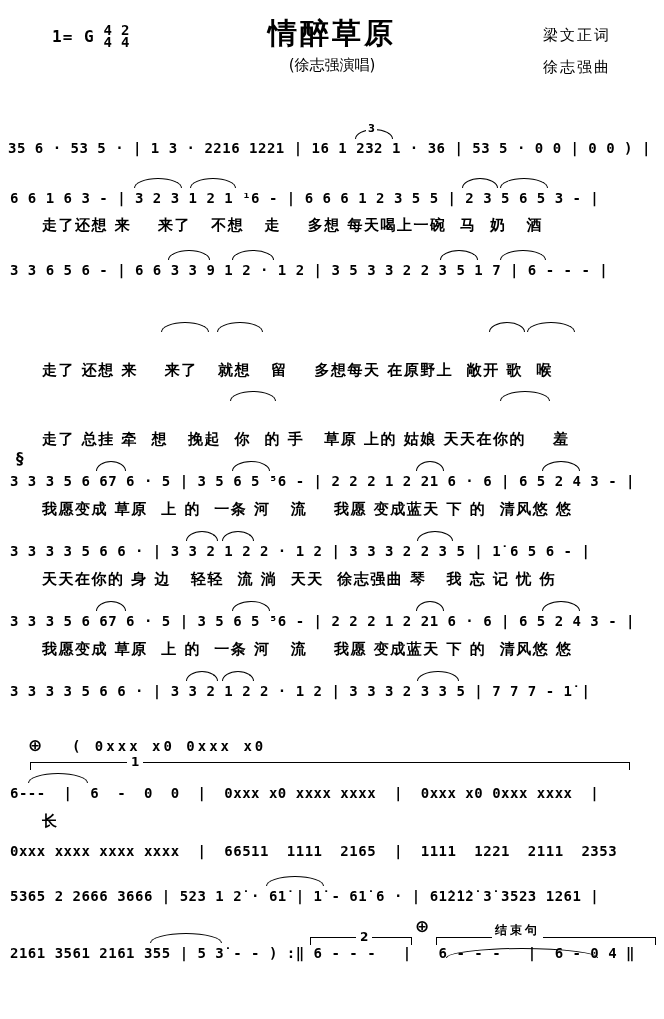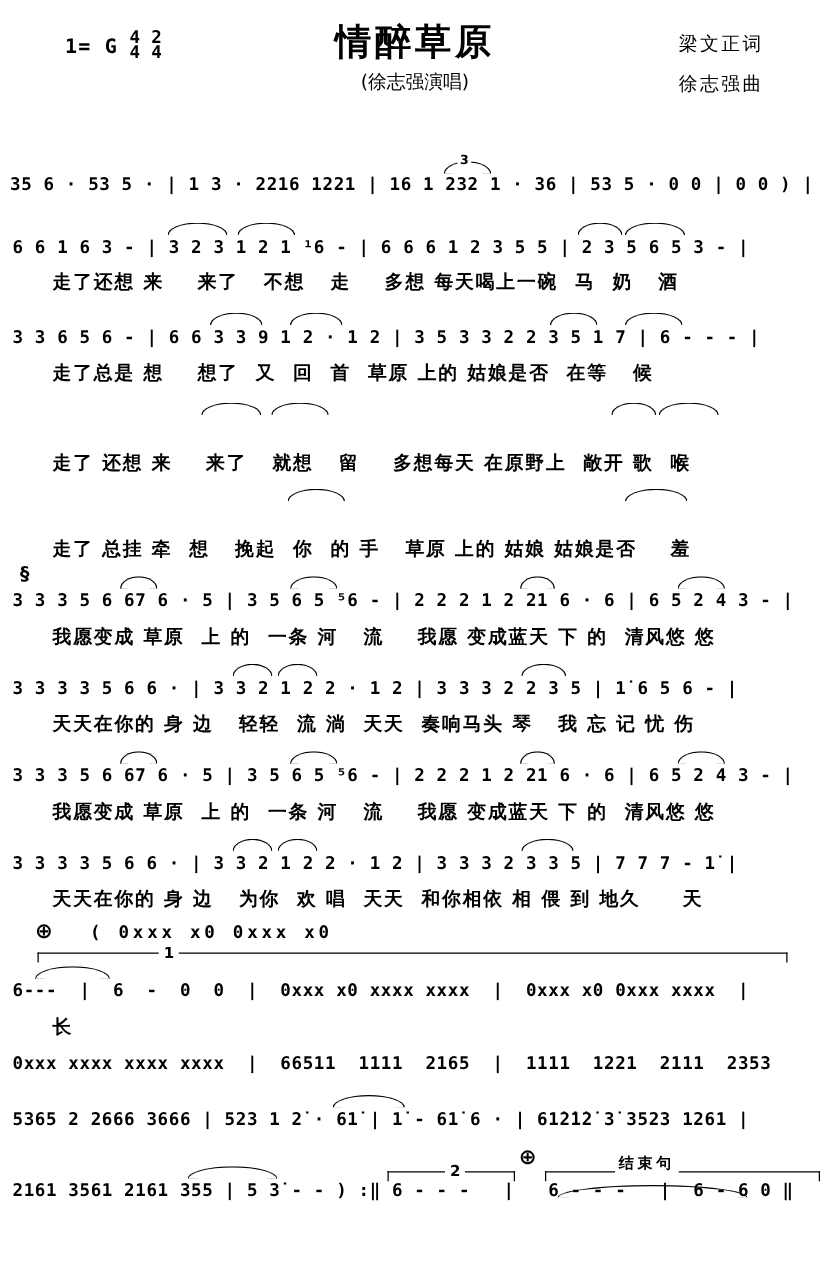--- a/index.html
+++ b/index.html
@@ -57,58 +57,56 @@
   <div class="arc" style="left:462px;top:178px;width:34px"></div>
   <div class="arc" style="left:500px;top:178px;width:46px"></div>
   <div class="music" style="top:190px">6 6 1 6 3 - | 3 2 3 1 2 1 ¹6 - | 6 6 6 1 2 3 5 5 | 2 3 5 6 5 3 - |</div>
   <div class="lyr" style="top:216px">走了还想 来    来了   不想   走    多想 每天喝上一碗  马  奶   酒</div>
 
   <div class="arc" style="left:168px;top:250px;width:40px"></div>
   <div class="arc" style="left:232px;top:250px;width:40px"></div>
   <div class="arc" style="left:440px;top:250px;width:36px"></div>
   <div class="arc" style="left:500px;top:250px;width:44px"></div>
   <div class="music" style="top:262px">3 3 6 5 6 - | 6 6 3 3 9 1 2 · 1 2 | 3 5 3 3 2 2 3 5 1 7 | 6 - - - |</div>
-  <div class="lyr" style="top:289px">走了总是 想    想了  又  回  首  草原 上的 姑娘是否  在等   候</div>
 
   <div class="arc" style="left:161px;top:322px;width:46px"></div>
   <div class="arc" style="left:217px;top:322px;width:44px"></div>
   <div class="arc" style="left:489px;top:322px;width:34px"></div>
   <div class="arc" style="left:527px;top:322px;width:46px"></div>
   <div class="lyr" style="top:361px">走了 还想 来    来了   就想   留    多想每天 在原野上  敞开 歌  喉</div>
 
   <div class="arc" style="left:230px;top:391px;width:44px"></div>
   <div class="arc" style="left:500px;top:391px;width:48px"></div>
-  <div class="lyr" style="top:430px">走了 总挂 牵  想   挽起  你  的 手   草原 上的 姑娘 姑娘是否    羞</div>
+  <div class="lyr" style="top:430px">走了 总挂 牵  想   挽起  你  的 手   草原 上的 姑娘 天天在你的    羞</div>
 
   <div class="sym" style="left:16px;top:450px;font-size:15px">§</div>
   <div class="arc" style="left:96px;top:461px;width:28px"></div>
   <div class="arc" style="left:232px;top:461px;width:36px"></div>
   <div class="arc" style="left:416px;top:461px;width:26px"></div>
   <div class="arc" style="left:542px;top:461px;width:36px"></div>
   <div class="music" style="top:473px">3 3 3 5 6 67 6 · 5 | 3 5 6 5 ⁵6 - | 2 2 2 1 2 21 6 · 6 | 6 5 2 4 3 - |</div>
   <div class="lyr" style="top:500px">我愿变成 草原  上 的  一条 河   流    我愿 变成蓝天 下 的  清风悠 悠</div>
 
   <div class="arc" style="left:186px;top:531px;width:30px"></div>
   <div class="arc" style="left:222px;top:531px;width:30px"></div>
   <div class="arc" style="left:417px;top:531px;width:34px"></div>
   <div class="music" style="top:543px">3 3 3 3 5 6 6 · | 3 3 2 1 2 2 · 1 2 | 3 3 3 2 2 3 5 | 1̇ 6 5 6 - |</div>
-  <div class="lyr" style="top:570px">天天在你的 身 边   轻轻  流 淌  天天  奏响马头 琴   我 忘 记 忧 伤</div>
+  <div class="lyr" style="top:570px">天天在你的 身 边   轻轻  流 淌  天天  徐志强曲 琴   我 忘 记 忧 伤</div>
 
   <div class="arc" style="left:96px;top:601px;width:28px"></div>
   <div class="arc" style="left:232px;top:601px;width:36px"></div>
   <div class="arc" style="left:416px;top:601px;width:26px"></div>
   <div class="arc" style="left:542px;top:601px;width:36px"></div>
   <div class="music" style="top:613px">3 3 3 5 6 67 6 · 5 | 3 5 6 5 ⁵6 - | 2 2 2 1 2 21 6 · 6 | 6 5 2 4 3 - |</div>
   <div class="lyr" style="top:640px">我愿变成 草原  上 的  一条 河   流    我愿 变成蓝天 下 的  清风悠 悠</div>
 
   <div class="arc" style="left:186px;top:671px;width:30px"></div>
   <div class="arc" style="left:222px;top:671px;width:30px"></div>
   <div class="arc" style="left:417px;top:671px;width:40px"></div>
   <div class="music" style="top:683px">3 3 3 3 5 6 6 · | 3 3 2 1 2 2 · 1 2 | 3 3 3 2 3 3 5 | 7 7 7 - 1̇ |</div>
-  <div class="lyr" style="top:710px">天天在你的 身 边   为你  欢 唱  天天  和你相依 相 偎 到 地久     天</div>
 
   <div class="sym" style="left:28px;top:735px;font-size:17px">⊕</div>
   <div class="music" style="top:738px;left:72px;letter-spacing:3px">( 0xxx x0 0xxx x0</div>
 
   <div class="bracket" style="left:30px;top:762px;width:598px">
     <span class="blabel">1</span>
   </div>
   <div class="arc" style="left:28px;top:773px;width:58px"></div>
   <div class="music" style="top:785px">6---  |  6  -  0  0  |  0xxx x0 xxxx xxxx  |  0xxx x0 0xxx xxxx  |</div>
   <div class="lyr" style="top:812px">长</div>
@@ -119,15 +117,15 @@
   <div class="music" style="top:888px">5365 2 2666 3666 | 523 1 2̇ · 61̇ | 1̇ - 61̇ 6 · | 61̇2̇1̇2̇ 3̇ 3523 1261 |</div>
 
   <div class="bracket" style="left:310px;top:937px;width:100px">
     <span class="blabel2">2</span>
   </div>
   <div class="sym" style="left:415px;top:916px;font-size:17px">⊕</div>
   <div class="bracket" style="left:436px;top:937px;width:218px"></div>
   <div class="endlabel" style="left:492px;top:922px">结束句</div>
   <div class="arc" style="left:150px;top:933px;width:70px"></div>
   <div class="arc" style="left:446px;top:948px;width:150px"></div>
-  <div class="music" style="top:945px">2161 3561 2161 355 | 5 3̇ - - ) :‖ 6 - - -   |   6 - - -   |  6 - 6 0 ‖</div>
+  <div class="music" style="top:945px">2161 3561 2161 355 | 5 3̇ - - ) :‖ 6 - - -   |   6 - - -   |  6 - 0 4 ‖</div>
 
 </div>
 
 </body></html>

